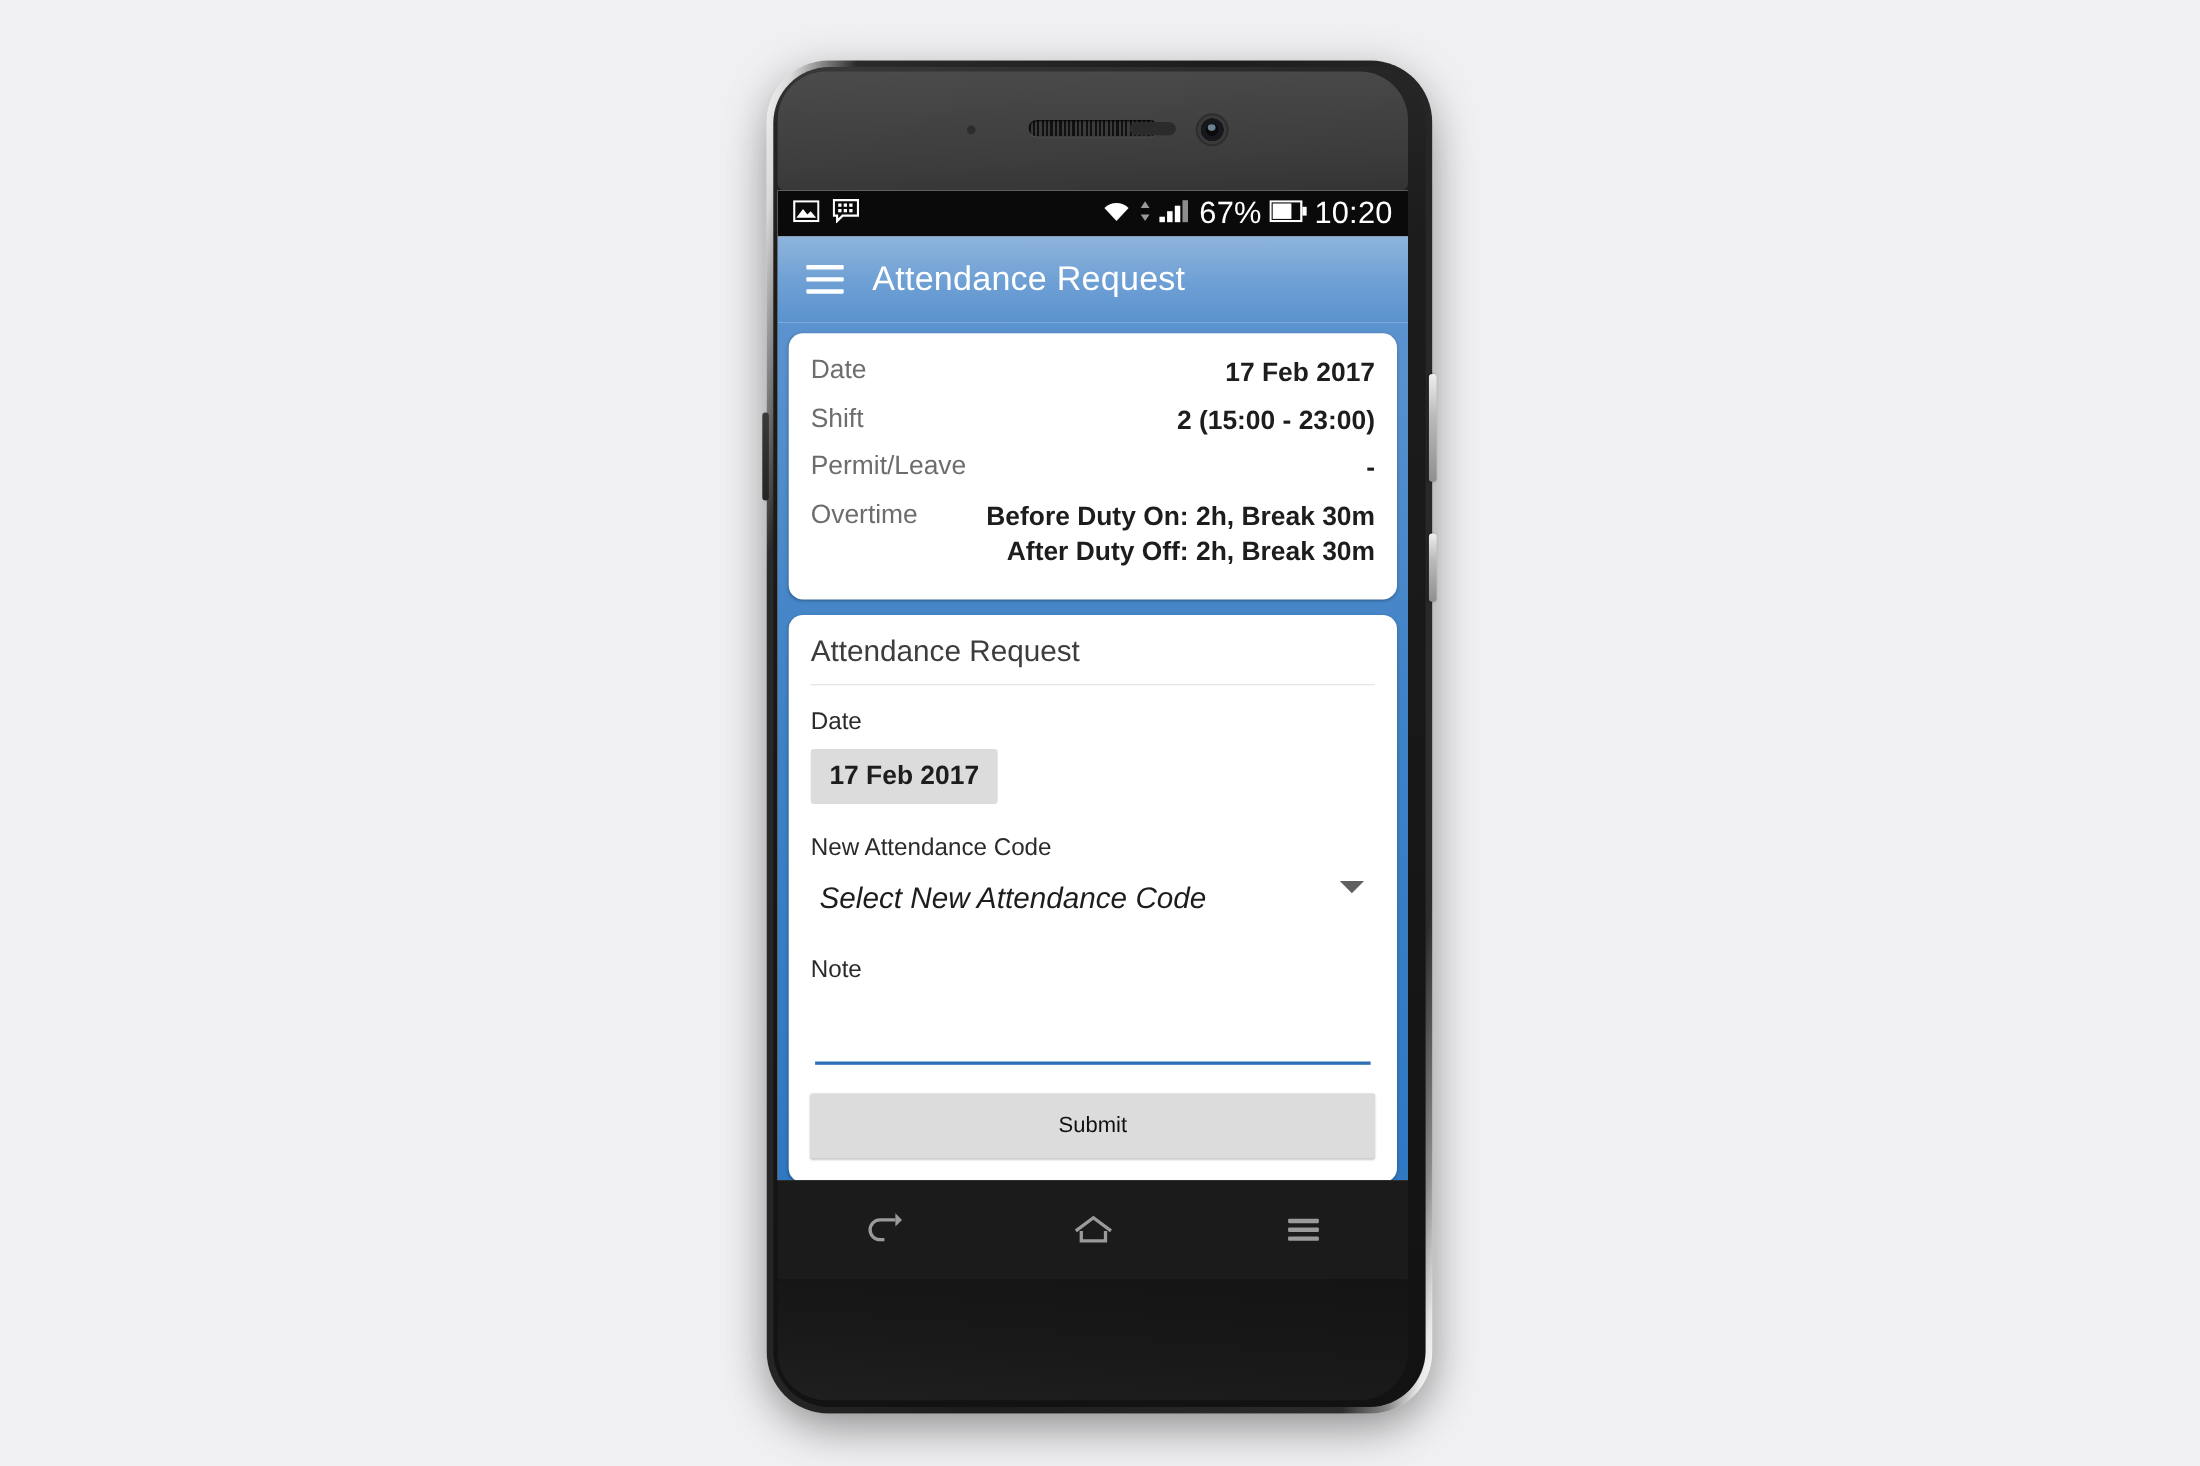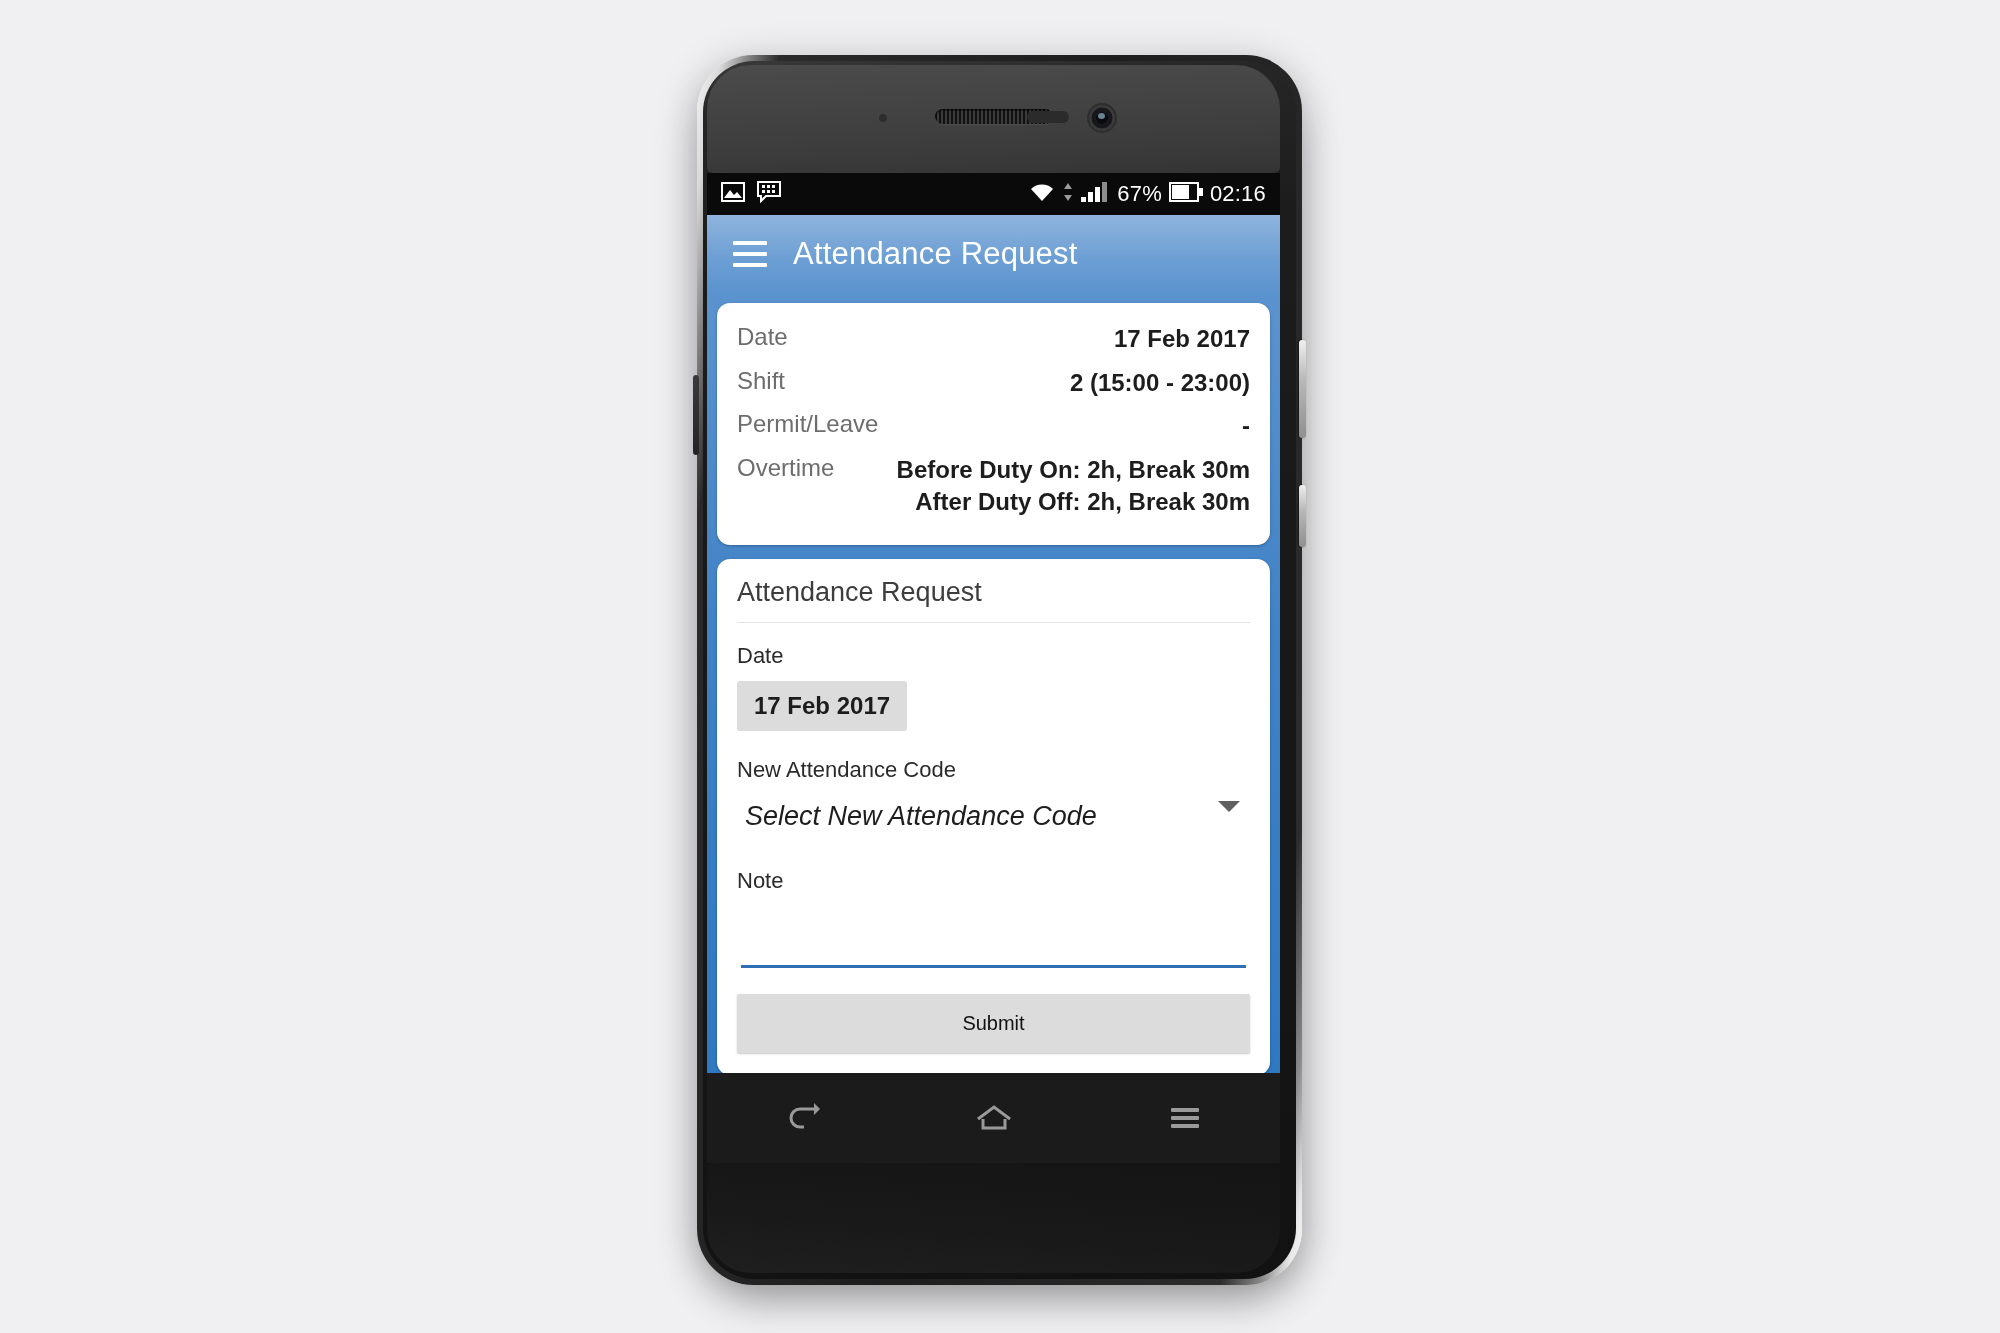--- a/index.html
+++ b/index.html
@@ -175,21 +175,21 @@
     align-items: center;
     padding: 0 14px;
     color: #fff;
   }
   #status-left { display: flex; align-items: center; gap: 12px; }
   #status-right {
     margin-left: auto;
     display: flex; align-items: center; gap: 7px;
   }
   .status-text {
-    font-size: 22px;
+    font-size: 28px;
     font-weight: 400;
     color: #fff;
     letter-spacing: .2px;
   }
 
   
   #app-bar {
     height: 78px;
     background: linear-gradient(180deg, #8fb4dd 0%, #6d9fd4 55%, #5b93cf 100%);
     display: flex;
@@ -382,21 +382,21 @@
           </svg>
         </span>
         <span class="status-text">67%</span>
         <span>
           <svg width="34" height="20" viewBox="0 0 34 20">
             <rect x="1" y="1" width="28" height="18" fill="none" stroke="#fff" stroke-width="2"></rect>
             <rect x="3" y="3" width="17" height="14" fill="#fff"></rect>
             <rect x="30" y="6" width="4" height="8" fill="#fff"></rect>
           </svg>
         </span>
-        <span class="status-text">02:16</span>
+        <span class="status-text">10:20</span>
       </div>
     </div>
 
     <div id="app-bar">
       <div id="hamburger-icon">
         <i></i>
           <i></i>
           <i></i>
       </div>
       <div id="app-title">Attendance Request</div>

